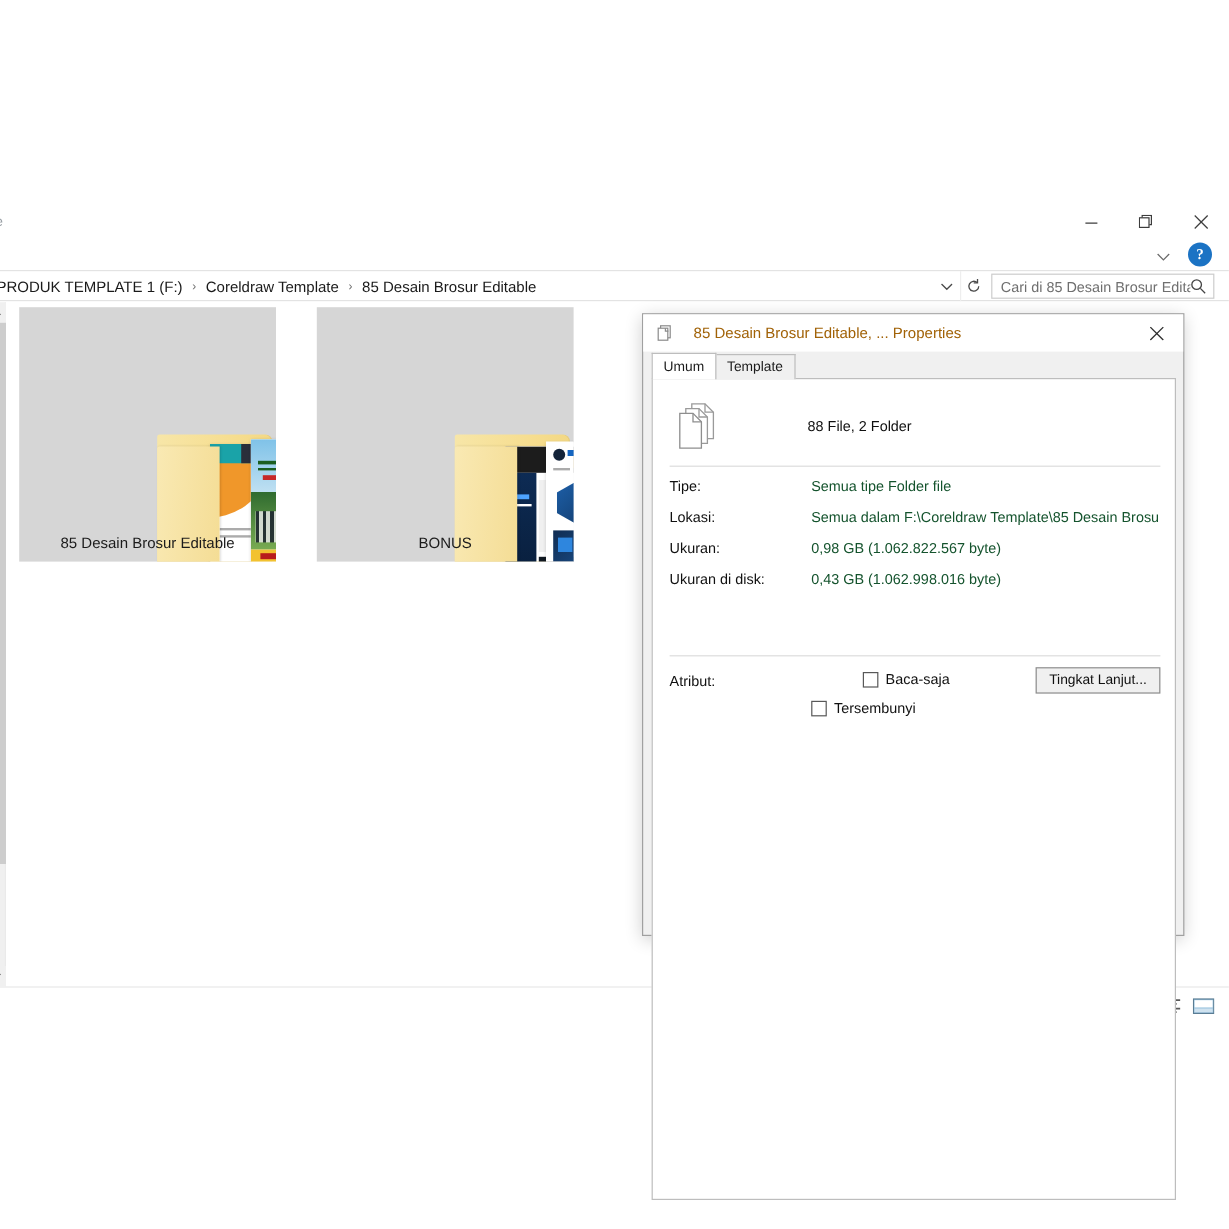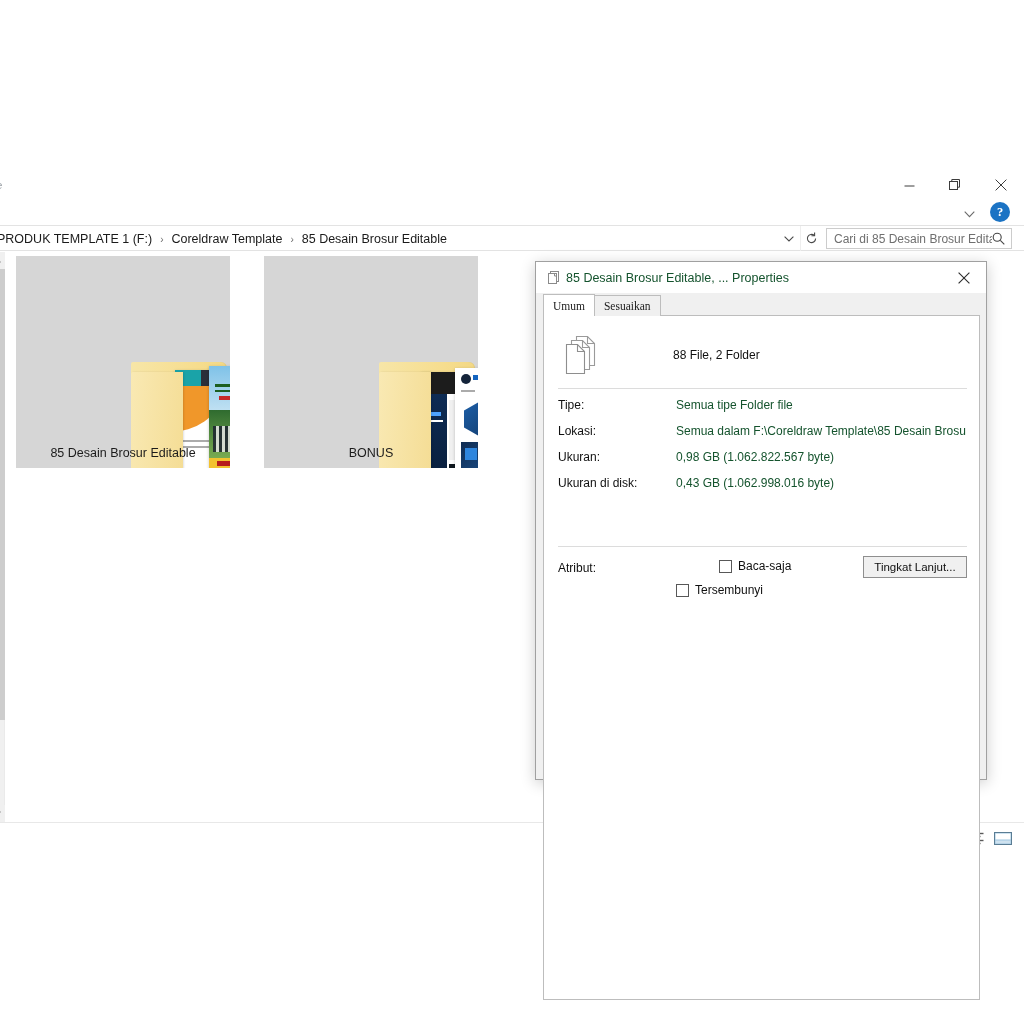--- a/index.html
+++ b/index.html
@@ -162,35 +162,34 @@
     box-shadow: 0 3px 14px rgba(0,0,0,.20);
   }
   .dlg-title {
     position: absolute; left: 0; top: 0;
     width: 100%; height: 31px;
     background: #ffffff;
     display: flex; align-items: center;
   }
   .dlg-icon { margin-left: 10px; width: 16px; height: 16px; display: flex; }
   .dlg-title-text {
-    margin-left: 4px; font-size: 12.5px; color: #14532d;
+    margin-left: 16px; font-size: 12.5px; color: #a16207;
   }
   .dlg-close {
     position: absolute; right: 0; top: 0;
     width: 44px; height: 31px;
     display: flex; align-items: center; justify-content: center;
     color: #2b2b2b;
   }
 
   
   .tabs {
     position: absolute; left: 7px; top: 33px;
     display: flex; align-items: flex-end; height: 21px;
     z-index: 3;
-    font-family: Liberation Serif, serif;
   }
   .tab {
     height: 21px; padding: 0 9px;
     font-size: 11.5px; color: #1a1a1a;
     display: flex; align-items: center;
     border: 1px solid #bdbdbd; border-bottom: none;
     background: #f0f0f0;
     margin-right: -1px;
   }
   .tab.active {
@@ -530,21 +529,21 @@
         <line x1="11.4" y1="0.6" x2="0.6" y2="11.4" stroke="#2b2b2b" stroke-width="1.1"></line>
       </svg>
     </div>
   </div>
 
   <div class="tabs">
     <div class="tab active">
       <span>Umum</span>
     </div>
     <div class="tab">
-      <span>Sesuaikan</span>
+      <span>Template</span>
     </div>
   </div>
 
   <div class="tab-panel">
     <div class="panel-inner">
 
       <div class="hdr-row">
         <div class="files-icon">
           <svg width="36" height="40" viewBox="0 0 36 40">
             <path d="M13.5 1.5 h11 l7 7 v22 h-18 z" fill="#ffffff" stroke="#9a9a9a" stroke-width="1.1"></path>

